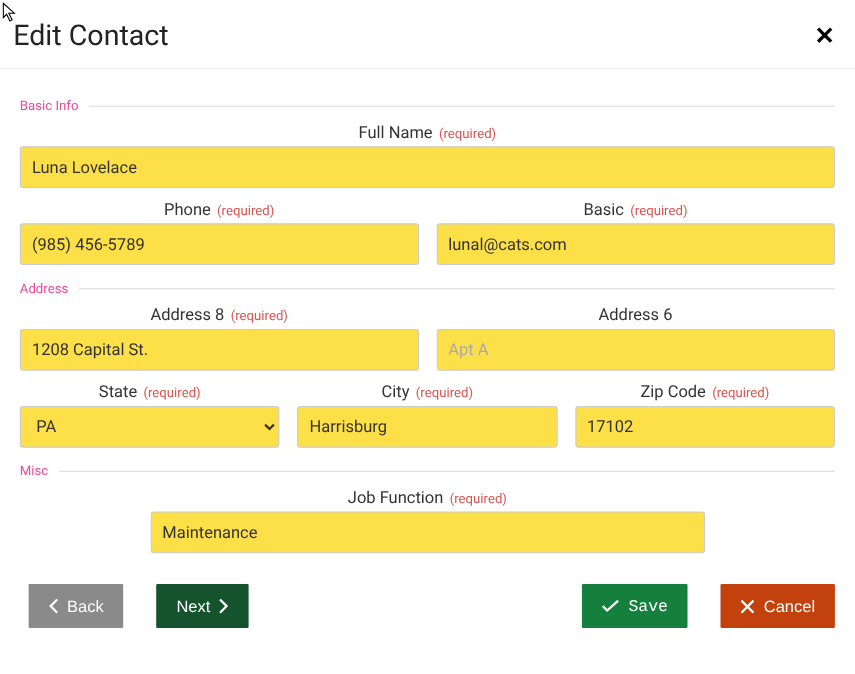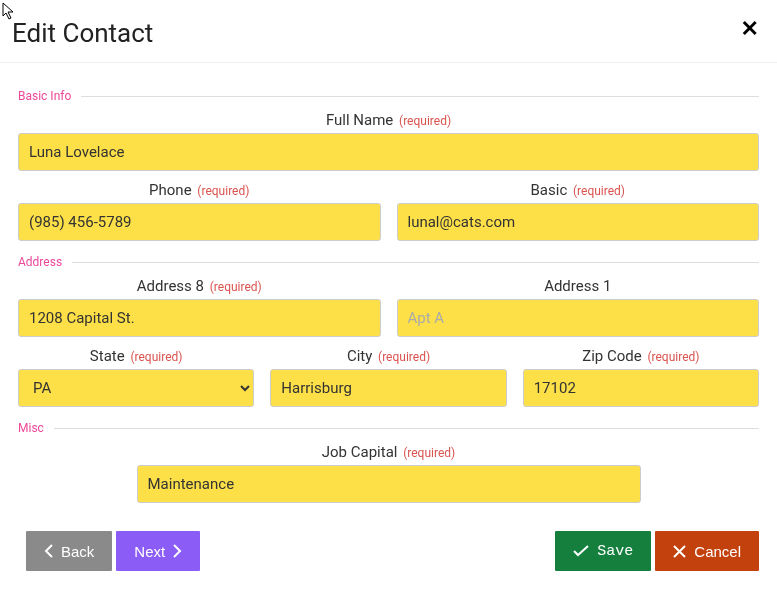--- a/index.html
+++ b/index.html
@@ -5,21 +5,21 @@
     * { box-sizing: border-box; margin: 0; padding: 0; }
     body {
       font-family: -apple-system, BlinkMacSystemFont, "Segoe UI", Roboto, Arial, sans-serif;
       background: #fff;
       width: 777px;
       color: #333;
     }
     .header {
       display: flex;
       justify-content: space-between;
-      align-items: flex-start;
+      align-items: center;
       padding: 18px 18px 14px 12px;
       border-bottom: 1px solid #eee;
     }
     .header h1 {
       font-size: 26px;
       font-weight: 400;
       color: #222;
     }
     .close-btn {
       cursor: pointer;
@@ -84,38 +84,38 @@
     select { appearance: auto; }
     .job-input { max-width: 504px; }
     .footer {
       display: flex;
       justify-content: space-between;
       align-items: center;
       padding: 18px 18px 18px 26px;
     }
     .footer-left, .footer-right {
       display: flex;
-      gap: 4px;
+      gap: 30px;
     }
     .btn {
       display: inline-flex;
       align-items: center;
       justify-content: center;
       gap: 8px;
       height: 40px;
       padding: 0 18px;
       border: none;
       font-size: 15px;
       font-weight: 500;
       cursor: pointer;
       color: #fff;
       border-radius: 1px;
     }
     .btn-back { background: #8a8a8a; }
-    .btn-next { background: #8b5cf6; justify-content: flex-end; }
+    .btn-next { background: #14532d; justify-content: flex-end; }
     .btn-save { background: #15803d; font-family: Liberation Mono, monospace; }
     .btn-cancel { background: #c2410c; }
     .icon { display: inline-flex; }
     
     .cursor-arrow {
       position: absolute;
       top: 2px; left: 2px;
       pointer-events: none;
     }
   </style>
@@ -169,21 +169,21 @@
   <div class="row">
     <div class="field">
       <label class="field-label">
         <span>Address 8</span>
         <span class="required">(required)</span>
       </label>
       <input type="text" value="1208 Capital St." style="">
     </div>
     <div class="field">
       <label class="field-label">
-        <span>Address 1</span>
+        <span>Address 6</span>
       </label>
       <input type="text" placeholder="Apt A" style="">
     </div>
   </div>
 
   <div class="row">
     <div class="field" style="flex:1">
       <label class="field-label">
         <span>State</span>
         <span class="required">(required)</span>
@@ -206,21 +206,21 @@
       </label>
       <input type="text" value="17102" style="">
     </div>
   </div>
 
   <div class="section-title">Misc</div>
 
   <div class="row">
     <div class="field">
       <label class="field-label">
-        <span>Job Capital</span>
+        <span>Job Function</span>
         <span class="required">(required)</span>
       </label>
       <input type="text" class="job-input" value="Maintenance" style="">
     </div>
   </div>
 
 </div>
 
 <div class="footer">
   <div class="footer-left">

